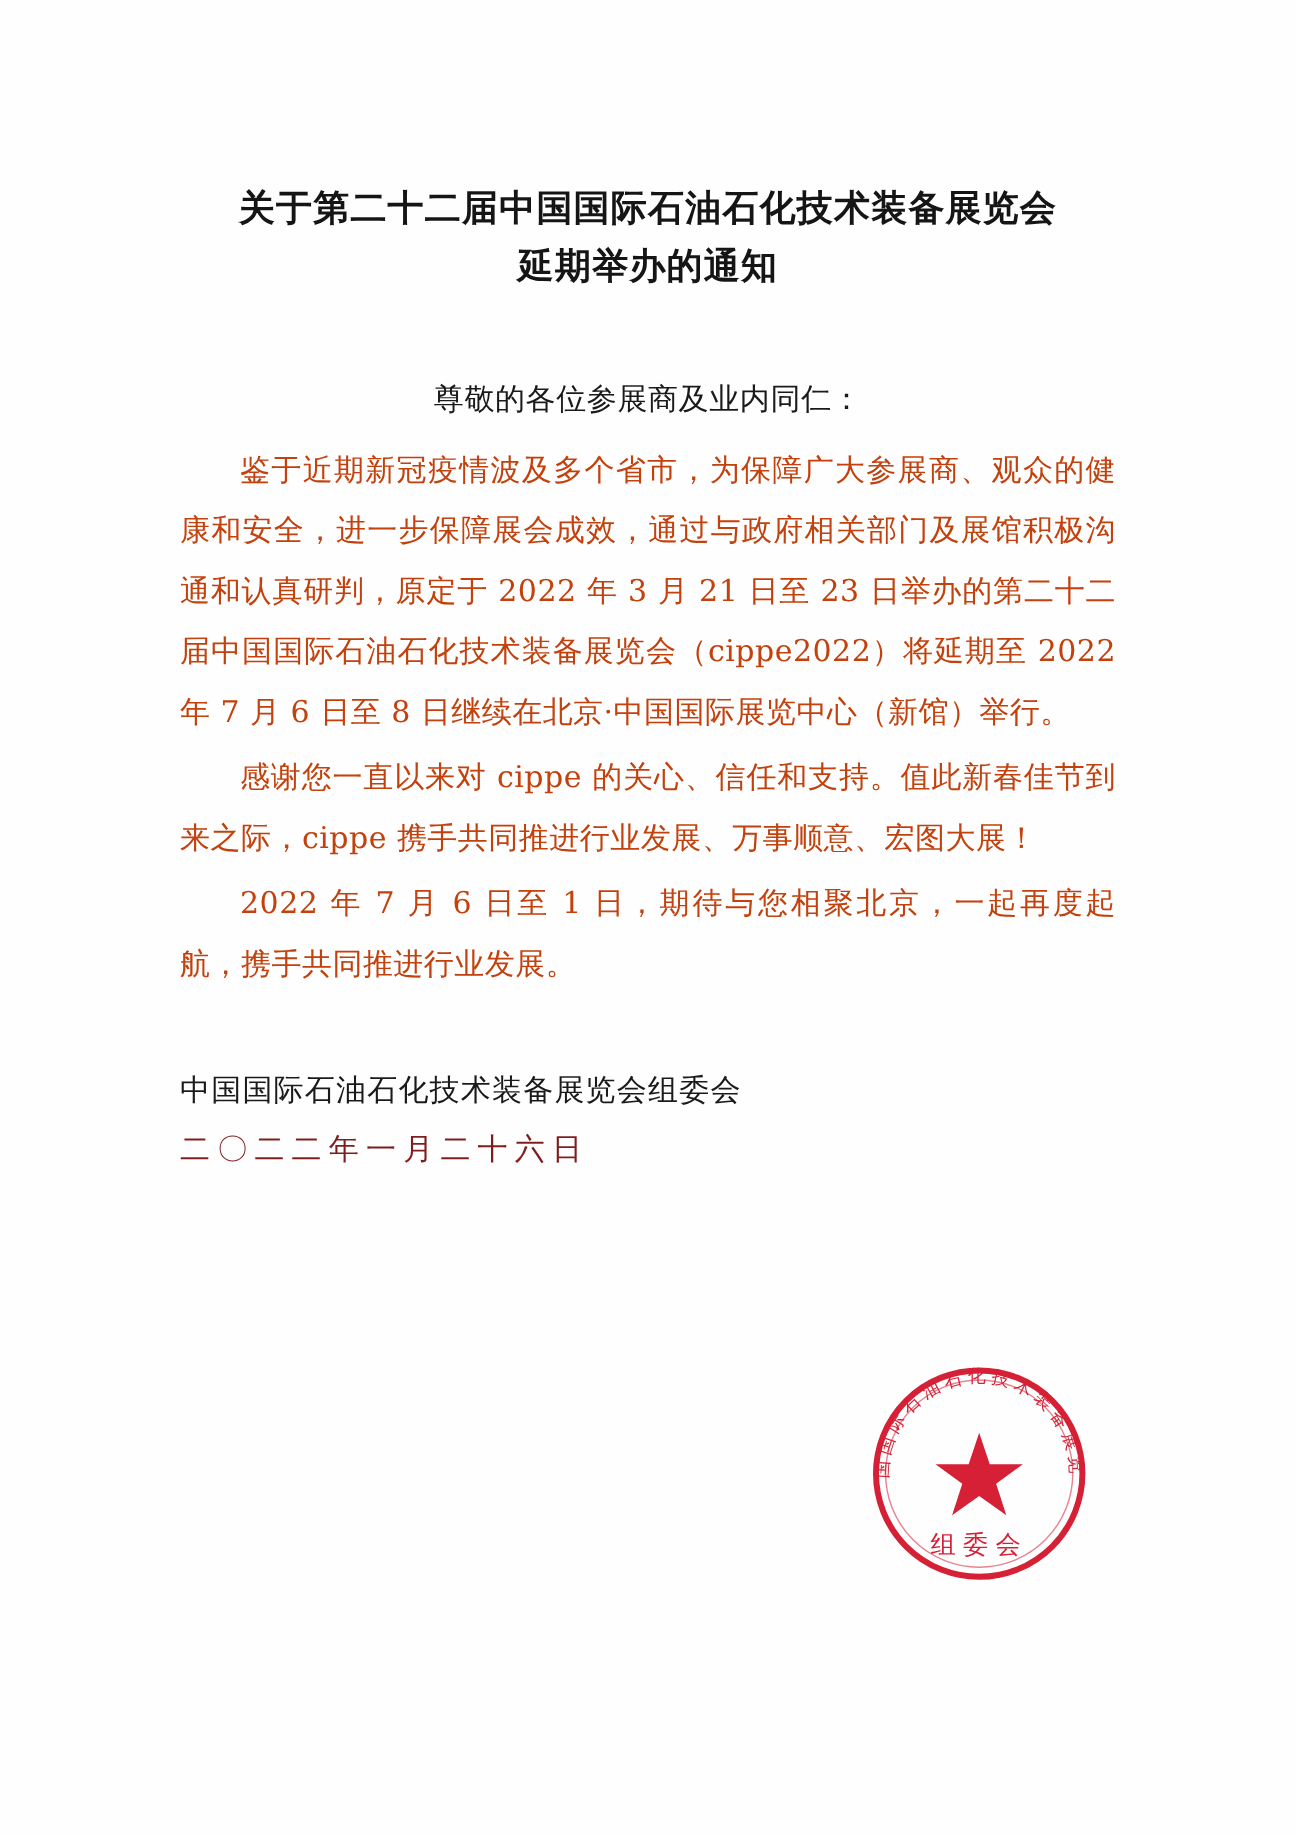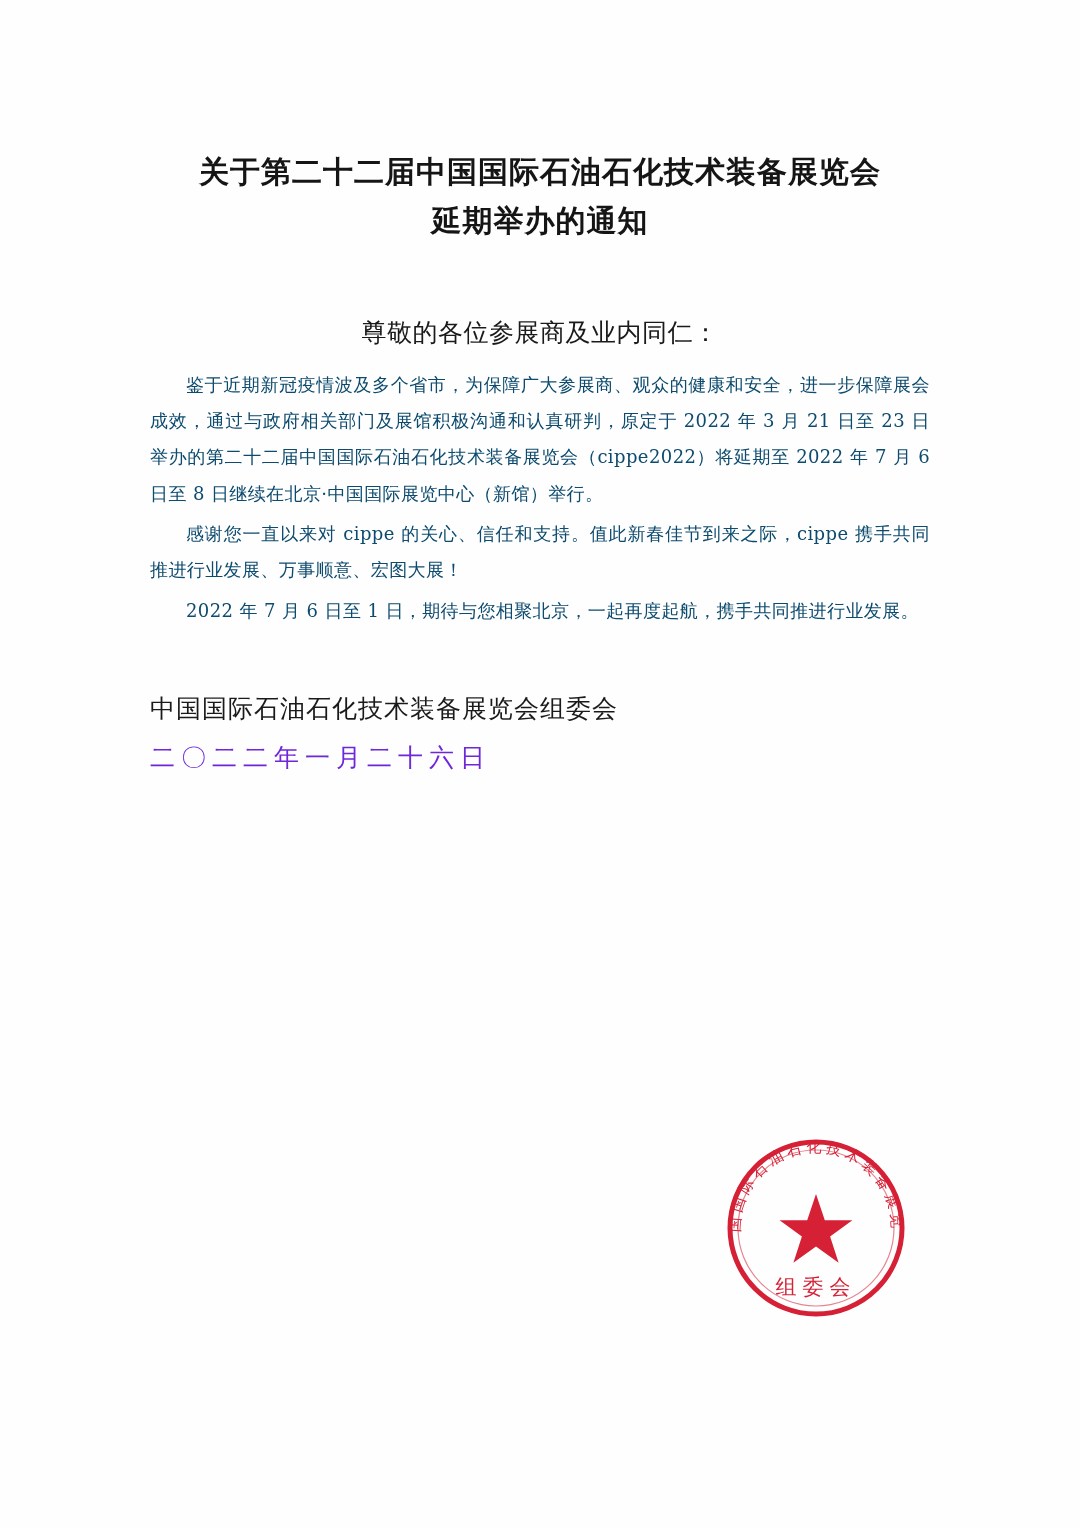--- a/index.html
+++ b/index.html
@@ -25,56 +25,56 @@
   .title-block {
     text-align: center;
     margin-bottom: 62px;
   }
   .title-line {
     font-size: 30px;
     font-weight: bold;
     letter-spacing: 1px;
     line-height: 1.62;
     color: #151515;
-    font-family: Liberation Mono, monospace;
+    font-family: Liberation Serif, serif;
   }
   .salutation {
     font-size: 25px;
     line-height: 1.9;
     margin-bottom: 10px;
     letter-spacing: 0.5px;
     color: #1a1a1a;
     text-align: center;
   }
   .para {
-    font-size: 18px;
+    font-size: 25px;
     line-height: 2.02;
     text-indent: 2em;
     text-align: justify;
     letter-spacing: 0.4px;
     margin: 0 0 4px 0;
-    color: #0c4a6e;
+    color: #c2410c;
   }
   .signature {
     margin-top: 56px;
     position: relative;
     z-index: 2;
   }
   .sig-line {
     font-size: 25px;
     line-height: 1.95;
     letter-spacing: 1px;
     color: #1a1a1a;
   }
   .sig-date {
     font-size: 25px;
     line-height: 1.95;
     letter-spacing: 6px;
     padding-right: 4px;
-    color: #6d28d9;
+    color: #7f1d1d;
   }
   
   .seal {
     position: absolute;
     right: 158px;
     top: 1122px;
     width: 212px;
     height: 212px;
     z-index: 5;
     pointer-events: none;

